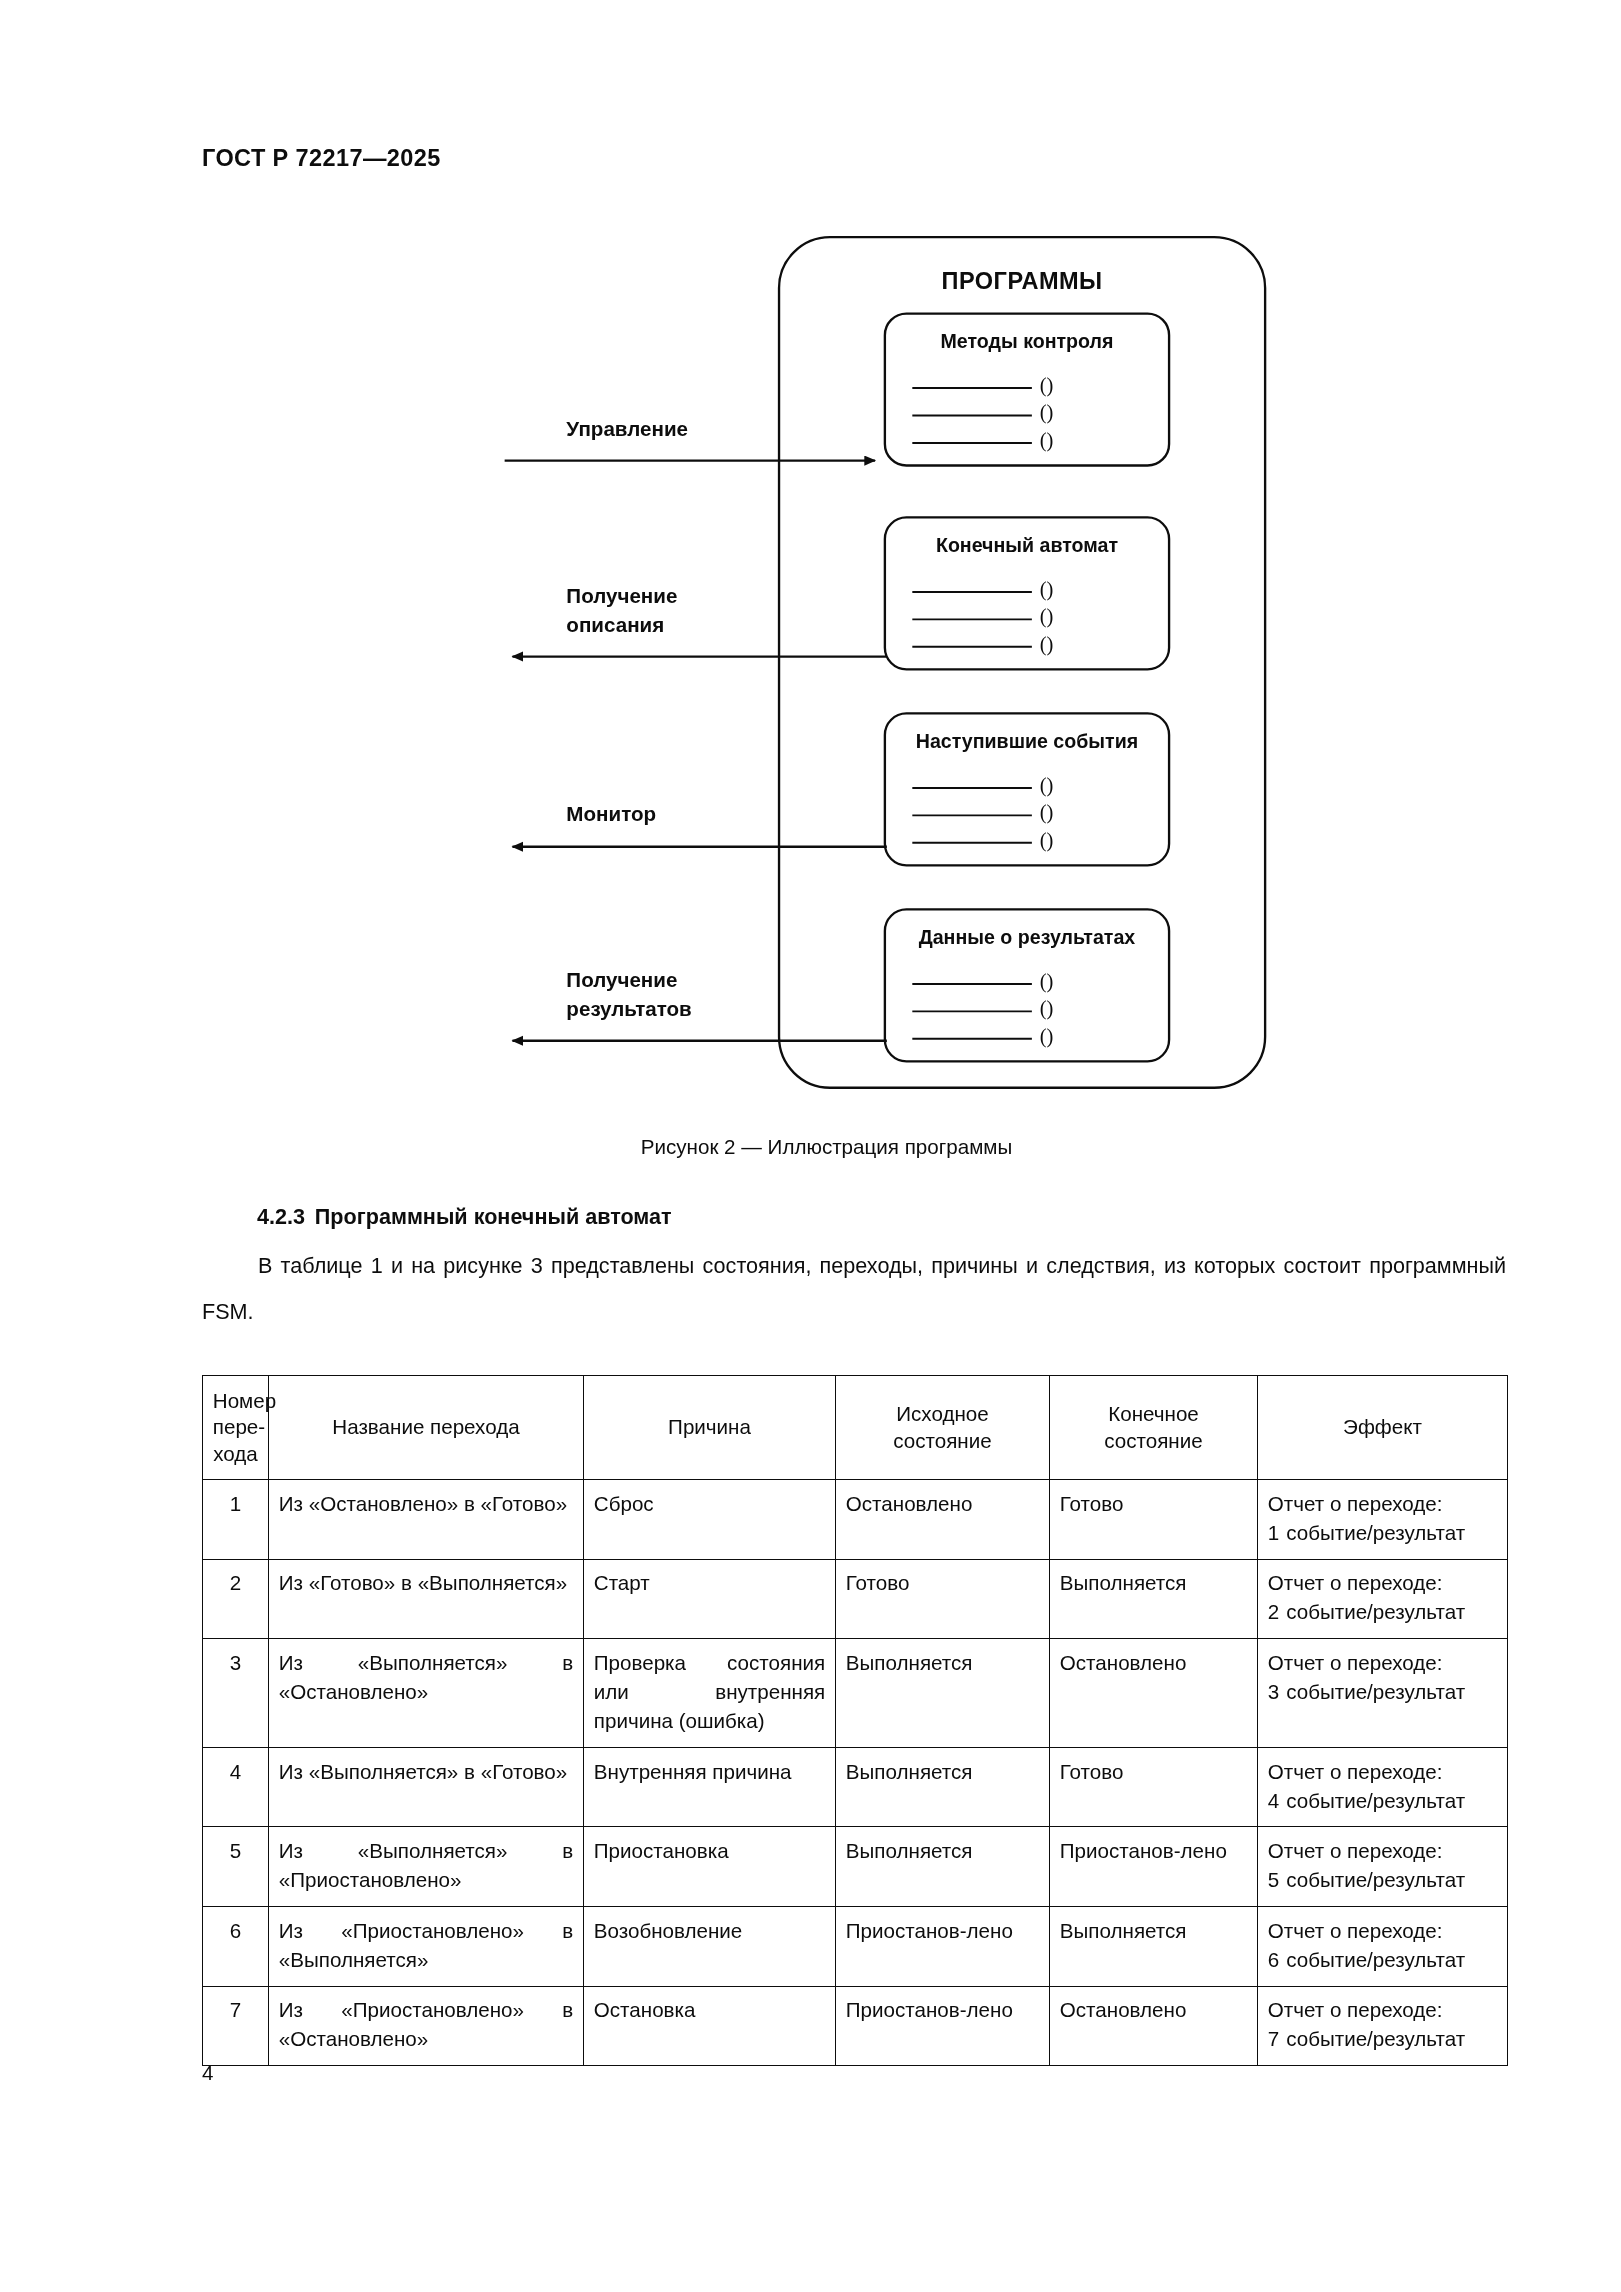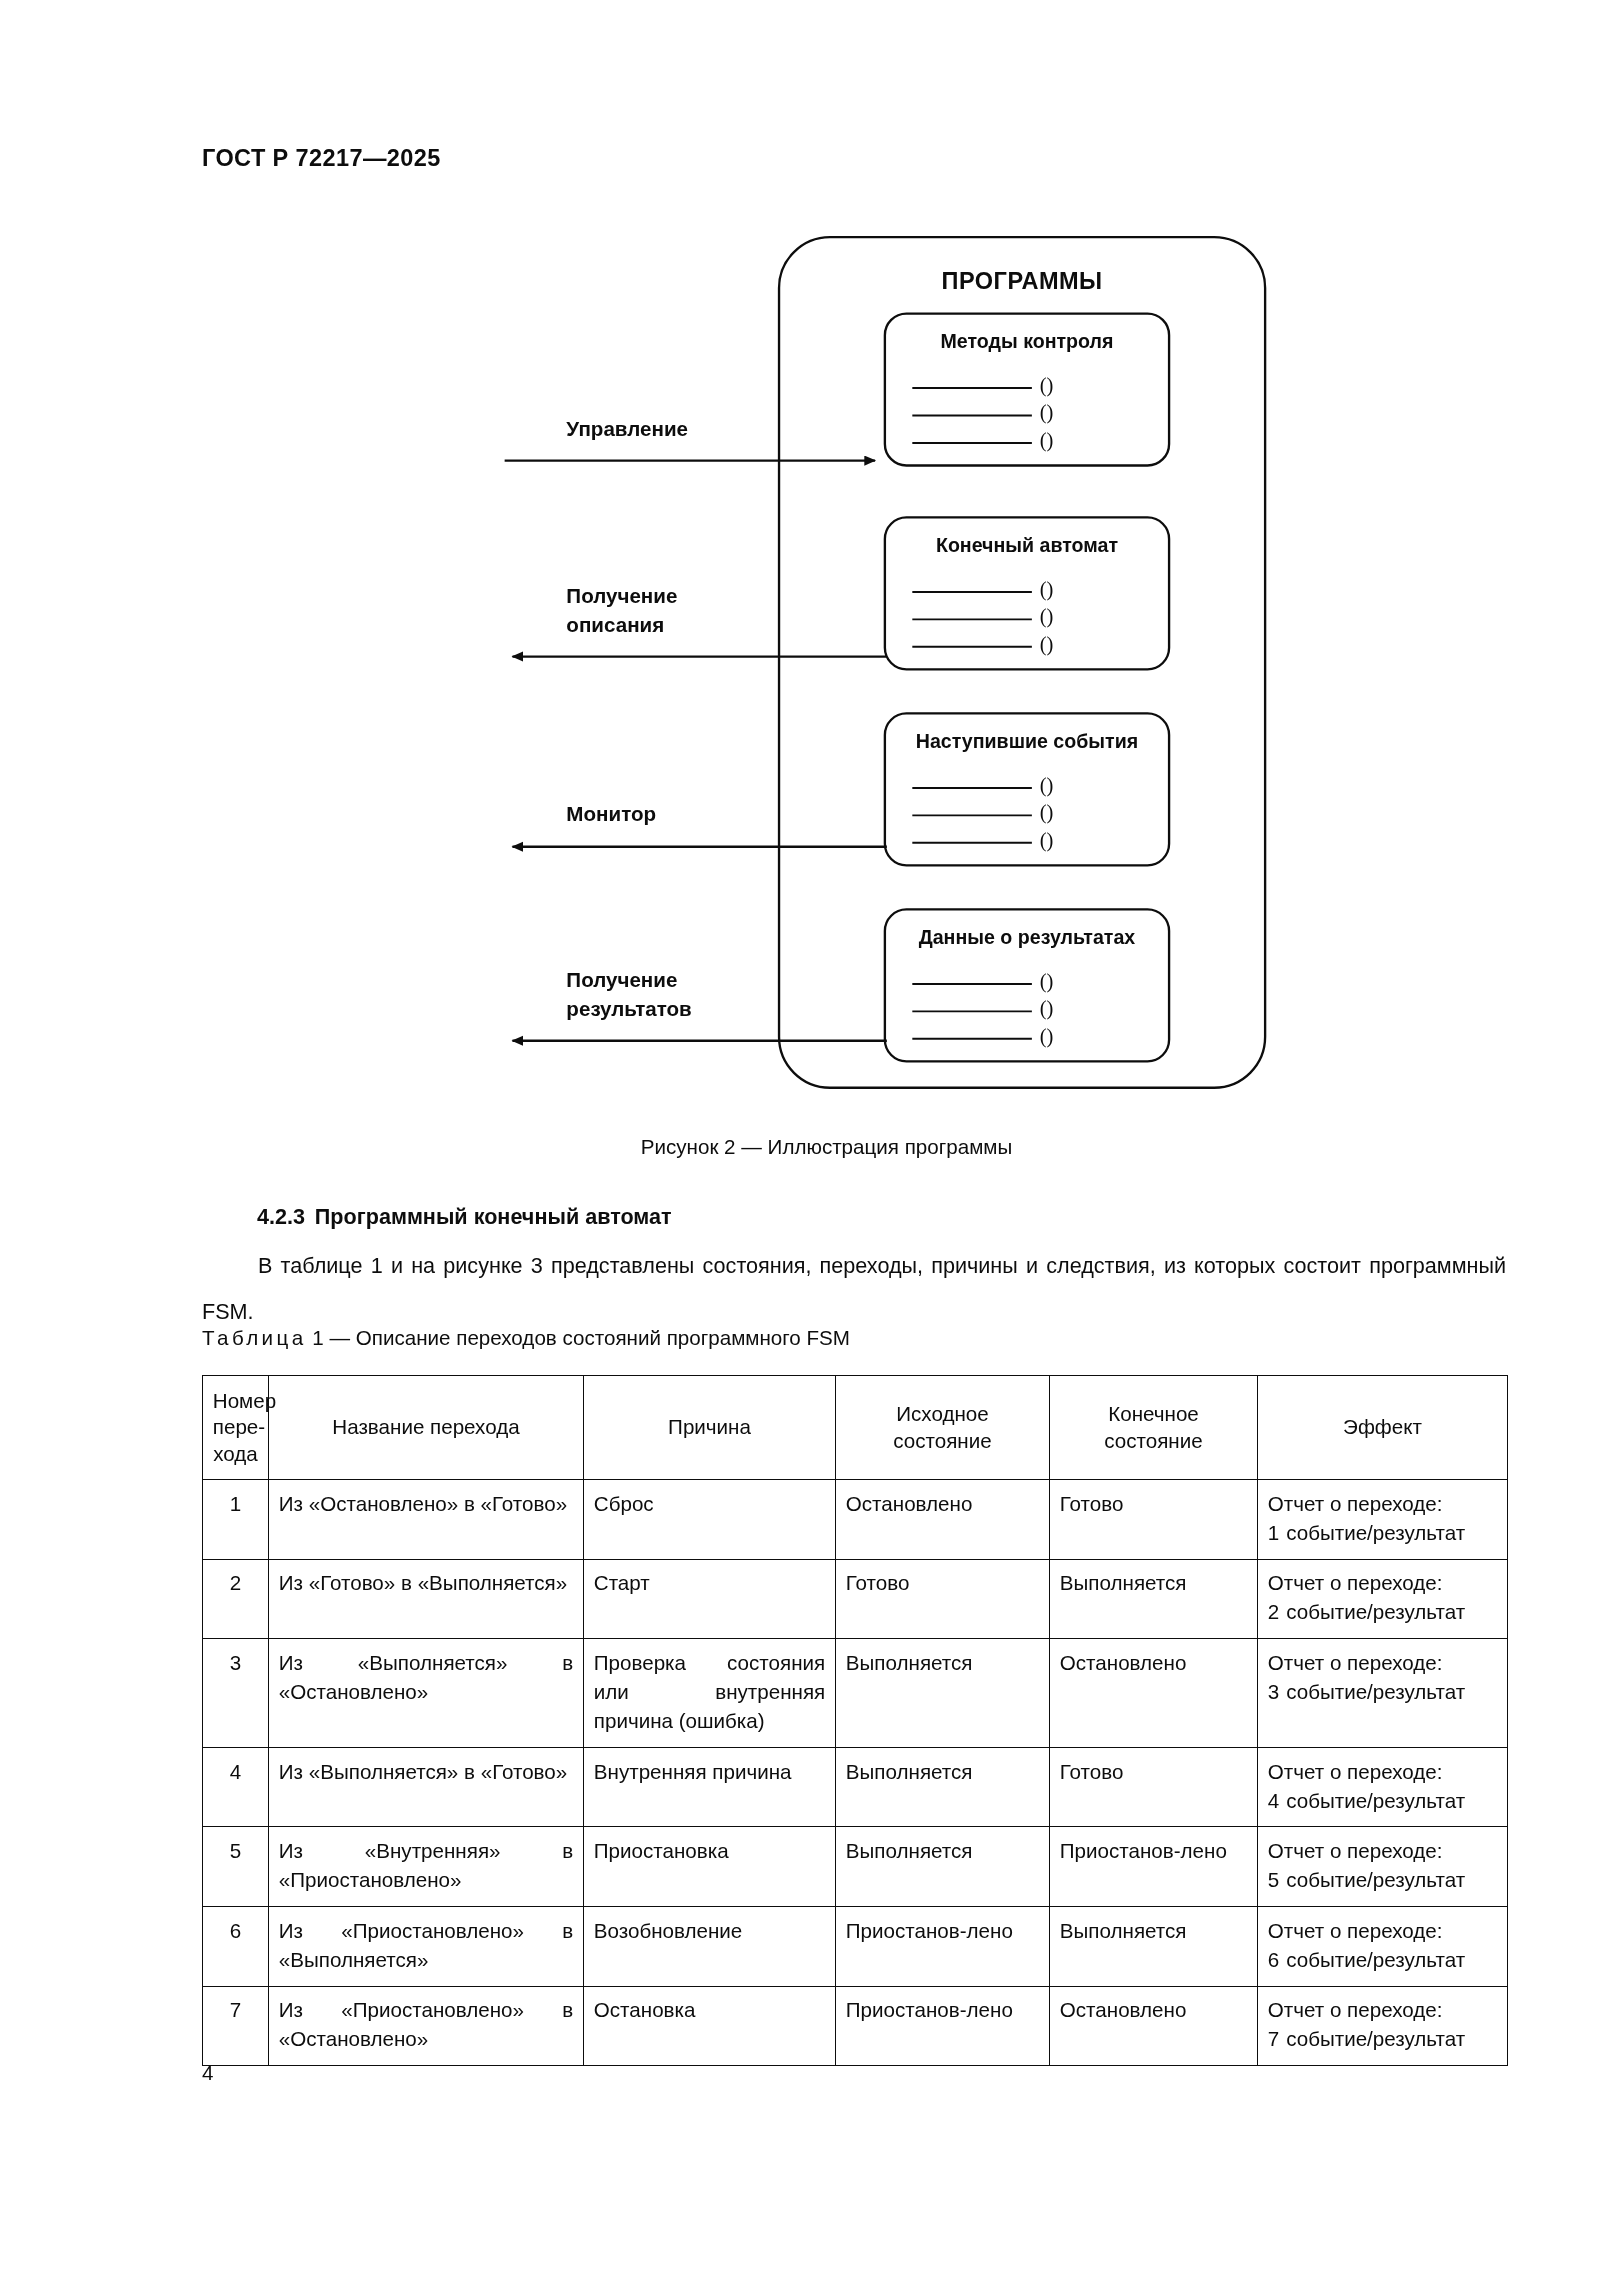--- a/index.html
+++ b/index.html
@@ -257,24 +257,20 @@
   </div>
 
   <div id="figure-caption">Рисунок 2 — Иллюстрация программы</div>
 
   <div id="clause-heading">
     <span class="num">4.2.3</span><span>Программный конечный автомат</span>
   </div>
 
   <div id="body-par">В таблице 1 и на рисунке 3 представлены состояния, переходы, причины и следствия, из которых состоит программный FSM.</div>
 
-  <div id="table-caption">
-    <span class="spaced">Таблица</span>
-    <span>1 — Описание переходов состояний программного FSM</span>
-  </div>
 
   <table id="fsm-table">
     <colgroup>
       <col class="col-num">
         <col class="col-name">
         <col class="col-cause">
       <col class="col-from">
         <col class="col-to">
         <col class="col-effect">
     </colgroup>
@@ -344,21 +340,21 @@
         <td class="c-cause">Внутренняя причина</td>
         <td>Выполняется</td>
         <td>Готово</td>
         <td>
           <span>Отчет о переходе:</span>
           <span class="eff-line2"><span class="n">4</span><span>событие/результат</span></span>
         </td>
       </tr>
       <tr>
         <td class="c-num">5</td>
-        <td class="c-name">Из «Внутренняя» в «Приостановлено»</td>
+        <td class="c-name">Из «Выполняется» в «Приостановлено»</td>
         <td class="c-cause">Приостановка</td>
         <td>Выполняется</td>
         <td>Приостанов-лено</td>
         <td>
           <span>Отчет о переходе:</span>
           <span class="eff-line2"><span class="n">5</span><span>событие/результат</span></span>
         </td>
       </tr>
       <tr>
         <td class="c-num">6</td>

